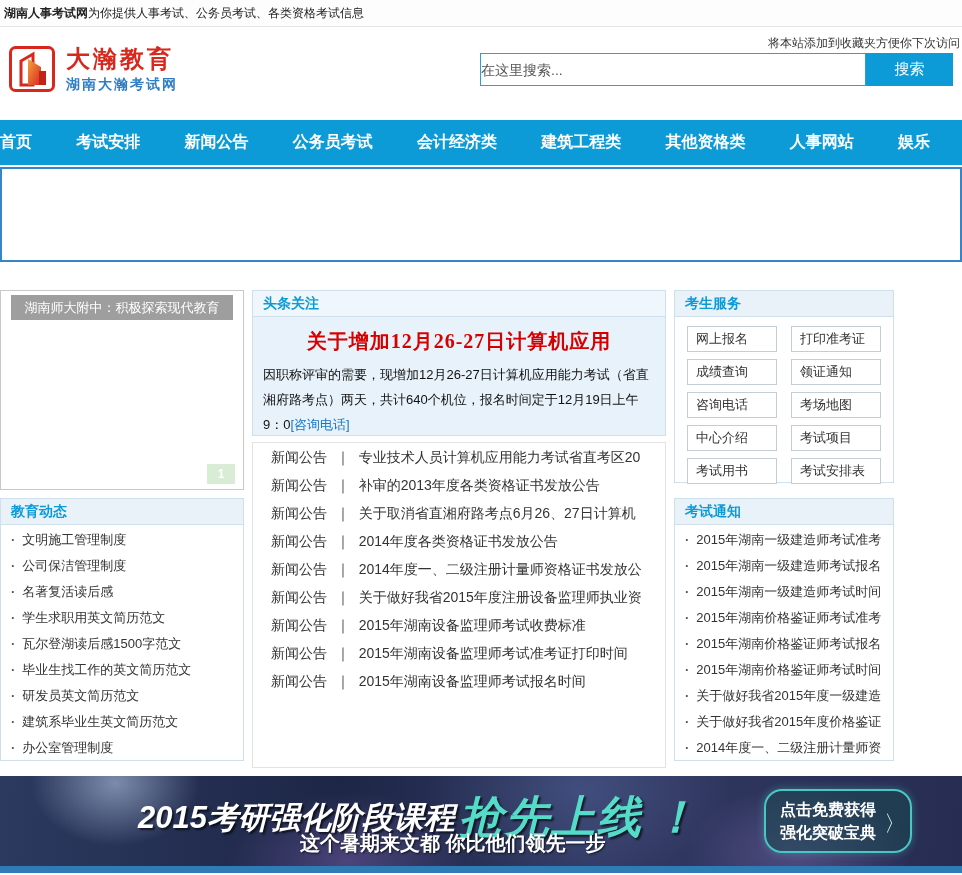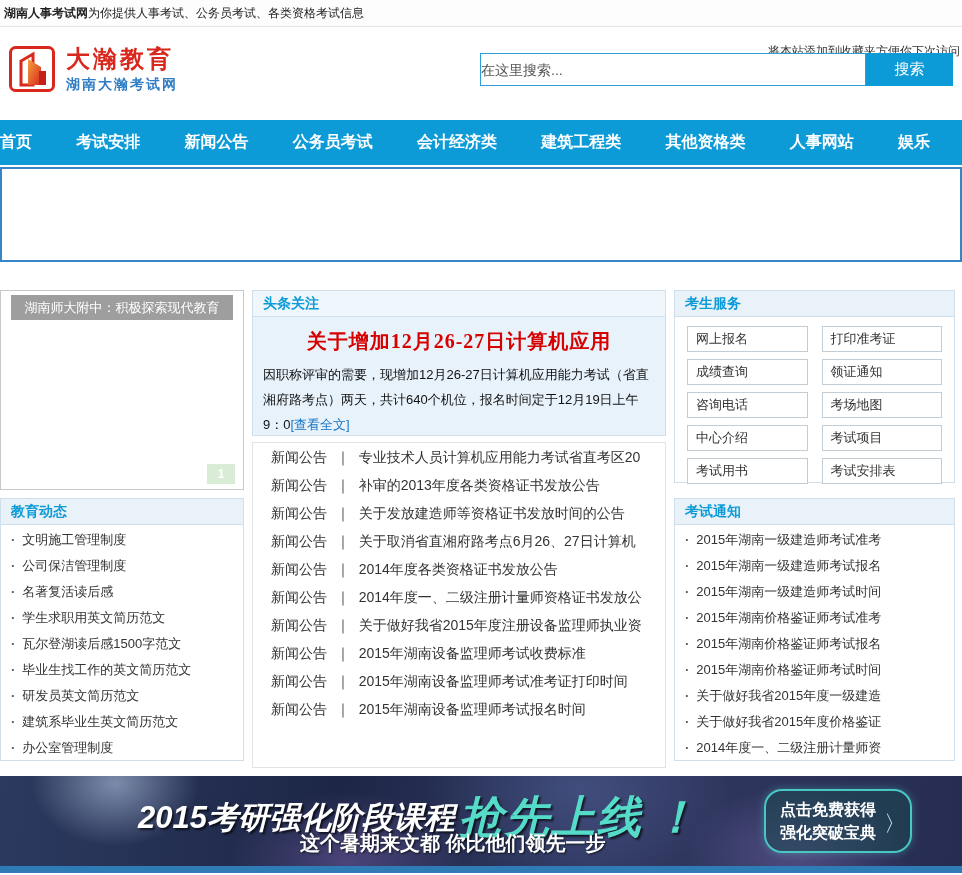--- a/index.html
+++ b/index.html
@@ -8,42 +8,42 @@
     width:962px; height:875px; margin:0 auto; position:relative;
     font-family:"Liberation Sans", sans-serif; color:#333; overflow:hidden;
   }
   ul { list-style:none; }
   
   .topbar { height:27px; line-height:26px; font-size:12px; color:#222;
             padding-left:4px; background:#fdfdfd; border-bottom:1px solid #e4e4e4; }
   .topbar b { font-weight:bold; }
   
   .header { position:relative; height:93px; background:#fff; }
-  .fav-tip { position:absolute; top:16px; right:2px; font-size:12px; color:#333; }
+  .fav-tip { position:absolute; top:8px; right:2px; font-size:12px; color:#333; }
   .logo { position:absolute; left:8px; top:18px; display:flex; align-items:flex-start; }
   .logo-icon { width:48px; height:48px; margin-right:10px; }
   .logo-title { font-size:24px; font-weight:bold; color:#d8281e; letter-spacing:3px; line-height:28px; }
   .logo-sub { font-size:14px; font-weight:bold; color:#2f7dc4; letter-spacing:2px; margin-top:3px; }
   .searchbar { position:absolute; left:480px; top:26px; display:flex; }
   .search-input { width:386px; height:33px; border:1px solid #2a9fd8; padding:0 0;
                   font-size:14px; color:#444; outline:none; font-family:inherit; }
   .search-input::placeholder { color:#555; }
   .search-btn { width:87px; height:33px; border:none; background:#0d9bd7; color:#fff;
                 font-size:15px; cursor:pointer; font-family:inherit; }
   
   .nav { height:45px; background:#0d9bd7; display:flex; align-items:center;
          justify-content:space-between; padding-right:32px; }
   .nav a { color:#fff; font-size:16px; font-weight:bold; text-decoration:none; cursor:pointer; }
   
   .adbox { margin-top:2px; height:95px; border:2px solid #3585c7; background:#fff; }
   
   .main { margin-top:28px; display:flex; gap:8px; }
   .col-left { width:244px; }
   .col-center { width:414px; }
-  .col-right { width:281px; }
+  .col-right { width:220px; }
   
   .slidebox { height:200px; border:1px solid #c9c9c9; position:relative; margin-bottom:8px; background:#fff; }
   .slide-caption { margin:4px 10px 0; background:#9e9e9e; color:#fff; text-align:center;
                    font-size:13px; height:25px; line-height:25px; overflow:hidden; white-space:nowrap; }
   .slide-page { position:absolute; right:8px; bottom:5px; width:28px; height:20px;
                 background:#d9ecd5; color:#fff; text-align:center; line-height:20px;
                 font-size:12px; font-weight:bold; cursor:pointer; }
   
   .panel { border:1px solid #cfe0ec; background:#fff; }
   .panel-header { height:26px; line-height:25px; background:#e9f2f9; border-bottom:1px solid #cfe0ec;
@@ -166,26 +166,25 @@
         <li><span class="dot">·</span><span>建筑系毕业生英文简历范文</span></li>
         <li><span class="dot">·</span><span>办公室管理制度</span></li>
       </ul>
     </div>
   </div>
 
   <div class="col-center">
     <div class="headline-box">
       <div class="panel-header">头条关注</div>
       <div class="headline">关于增加12月26-27日计算机应用</div>
-      <div class="summary"><span>因职称评审的需要，现增加12月26-27日计算机应用能力考试（省直湘府路考点）两天，共计640个机位，报名时间定于12月19日上午9：0</span><span class="more">[查看全文]</span></div>
+      <div class="summary"><span>因职称评审的需要，现增加12月26-27日计算机应用能力考试（省直湘府路考点）两天，共计640个机位，报名时间定于12月19日上午9：0</span><span class="more">[咨询电话]</span></div>
     </div>
     <ul class="news-box">
       <li><span>新闻公告</span><span class="sep">｜</span><span>专业技术人员计算机应用能力考试省直考区20</span></li>
       <li><span>新闻公告</span><span class="sep">｜</span><span>补审的2013年度各类资格证书发放公告</span></li>
-      <li><span>新闻公告</span><span class="sep">｜</span><span>关于发放建造师等资格证书发放时间的公告</span></li>
       <li><span>新闻公告</span><span class="sep">｜</span><span>关于取消省直湘府路考点6月26、27日计算机</span></li>
       <li><span>新闻公告</span><span class="sep">｜</span><span>2014年度各类资格证书发放公告</span></li>
       <li><span>新闻公告</span><span class="sep">｜</span><span>2014年度一、二级注册计量师资格证书发放公</span></li>
       <li><span>新闻公告</span><span class="sep">｜</span><span>关于做好我省2015年度注册设备监理师执业资</span></li>
       <li><span>新闻公告</span><span class="sep">｜</span><span>2015年湖南设备监理师考试收费标准</span></li>
       <li><span>新闻公告</span><span class="sep">｜</span><span>2015年湖南设备监理师考试准考证打印时间</span></li>
       <li><span>新闻公告</span><span class="sep">｜</span><span>2015年湖南设备监理师考试报名时间</span></li>
     </ul>
   </div>
 

